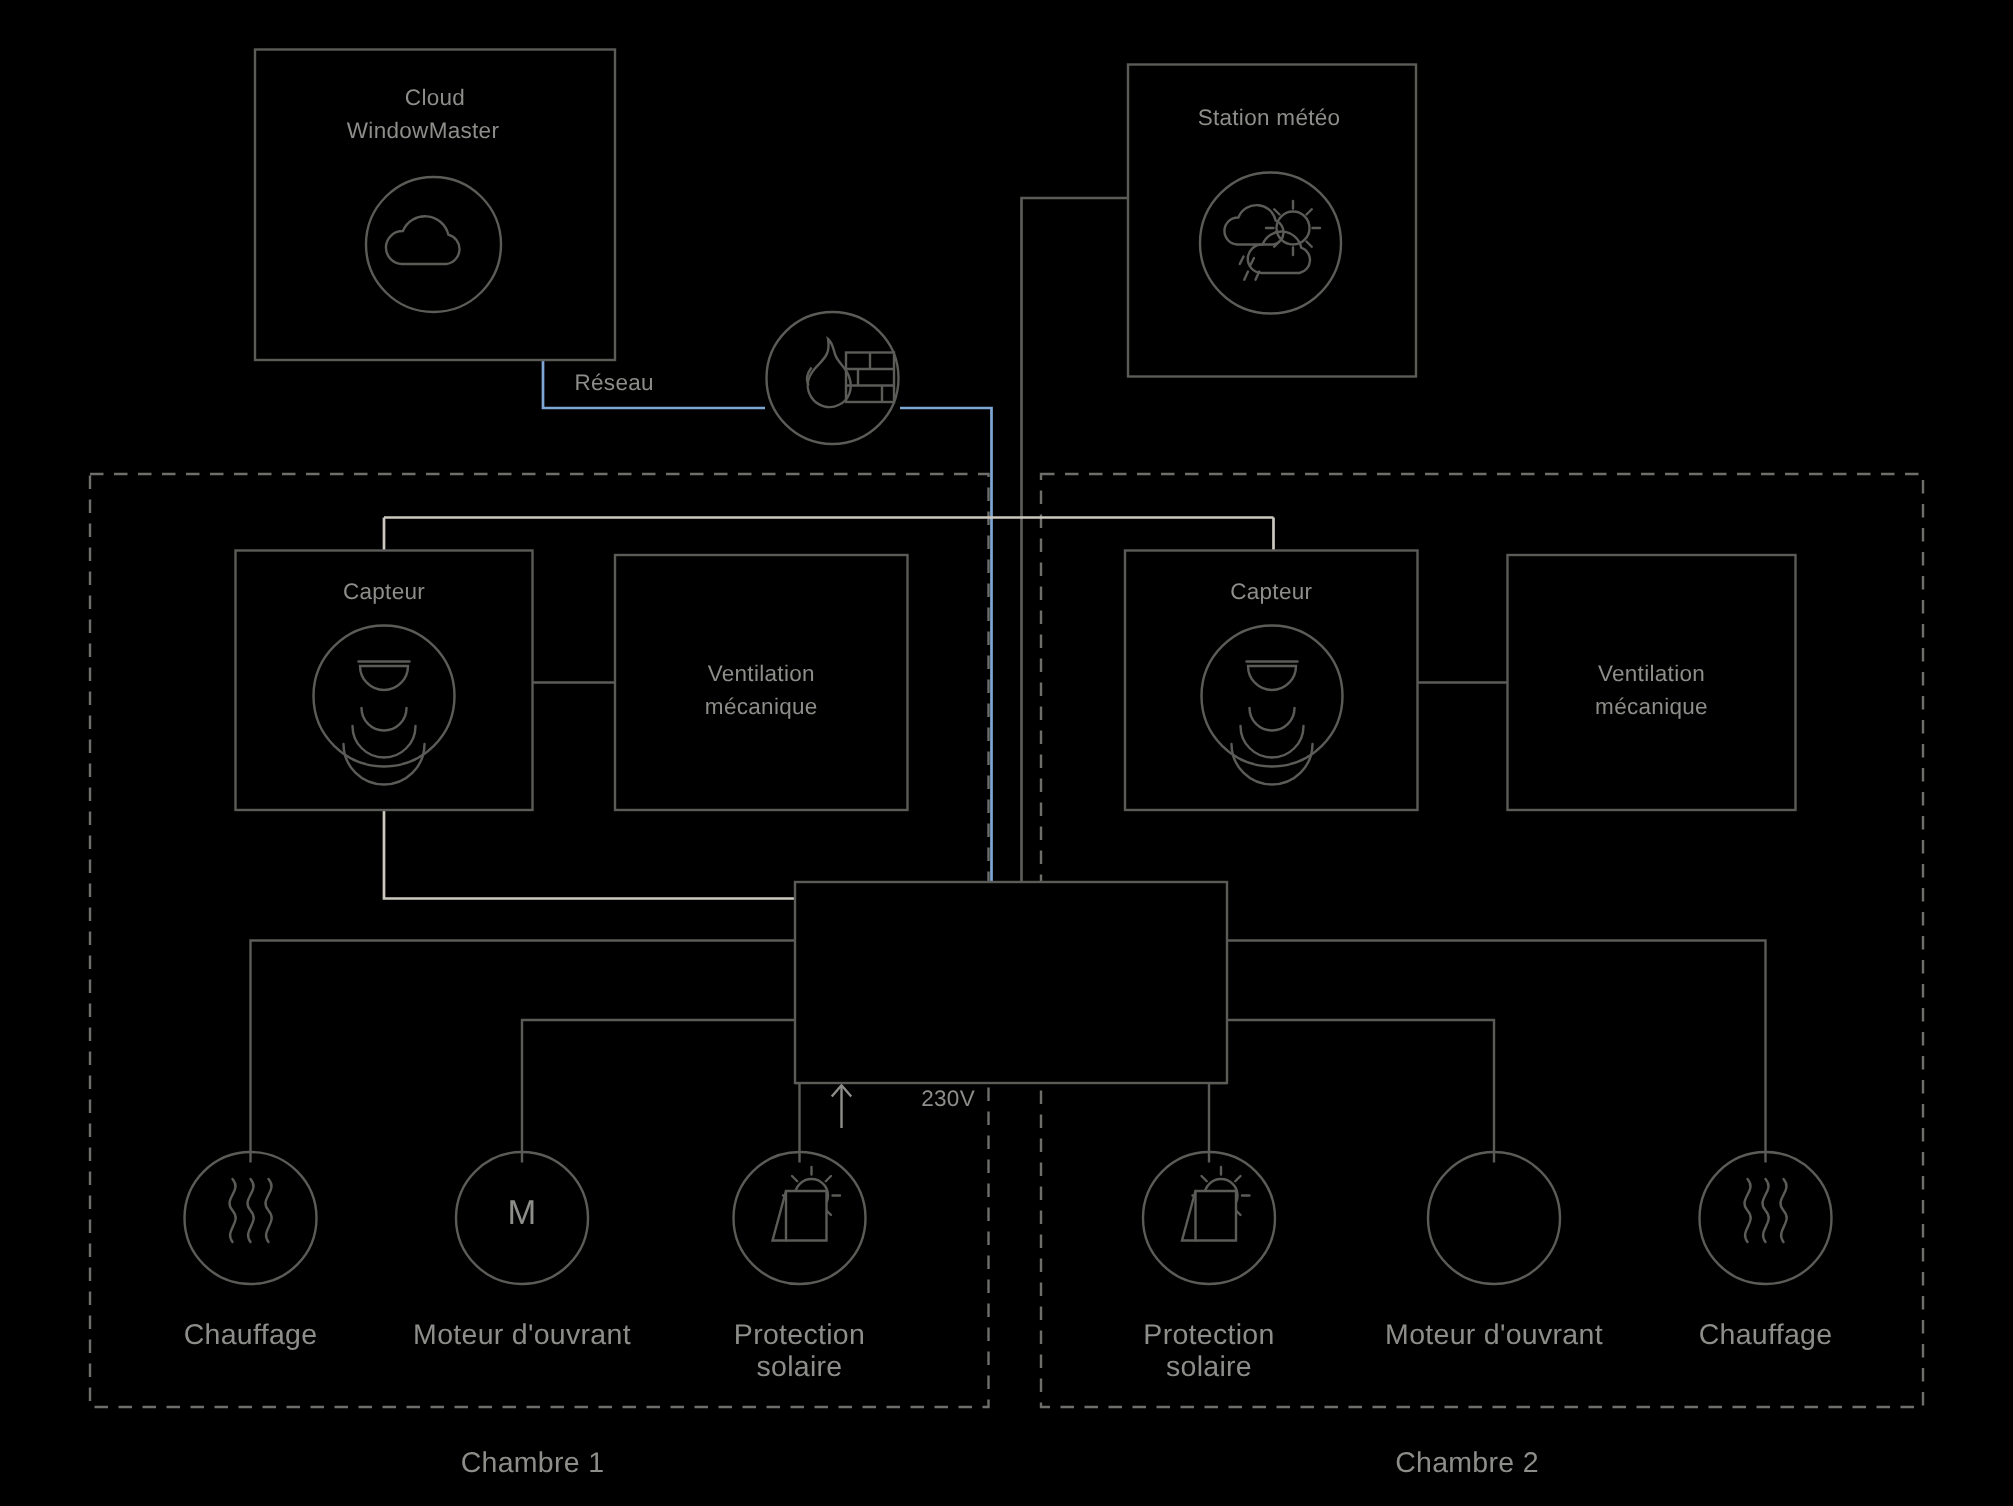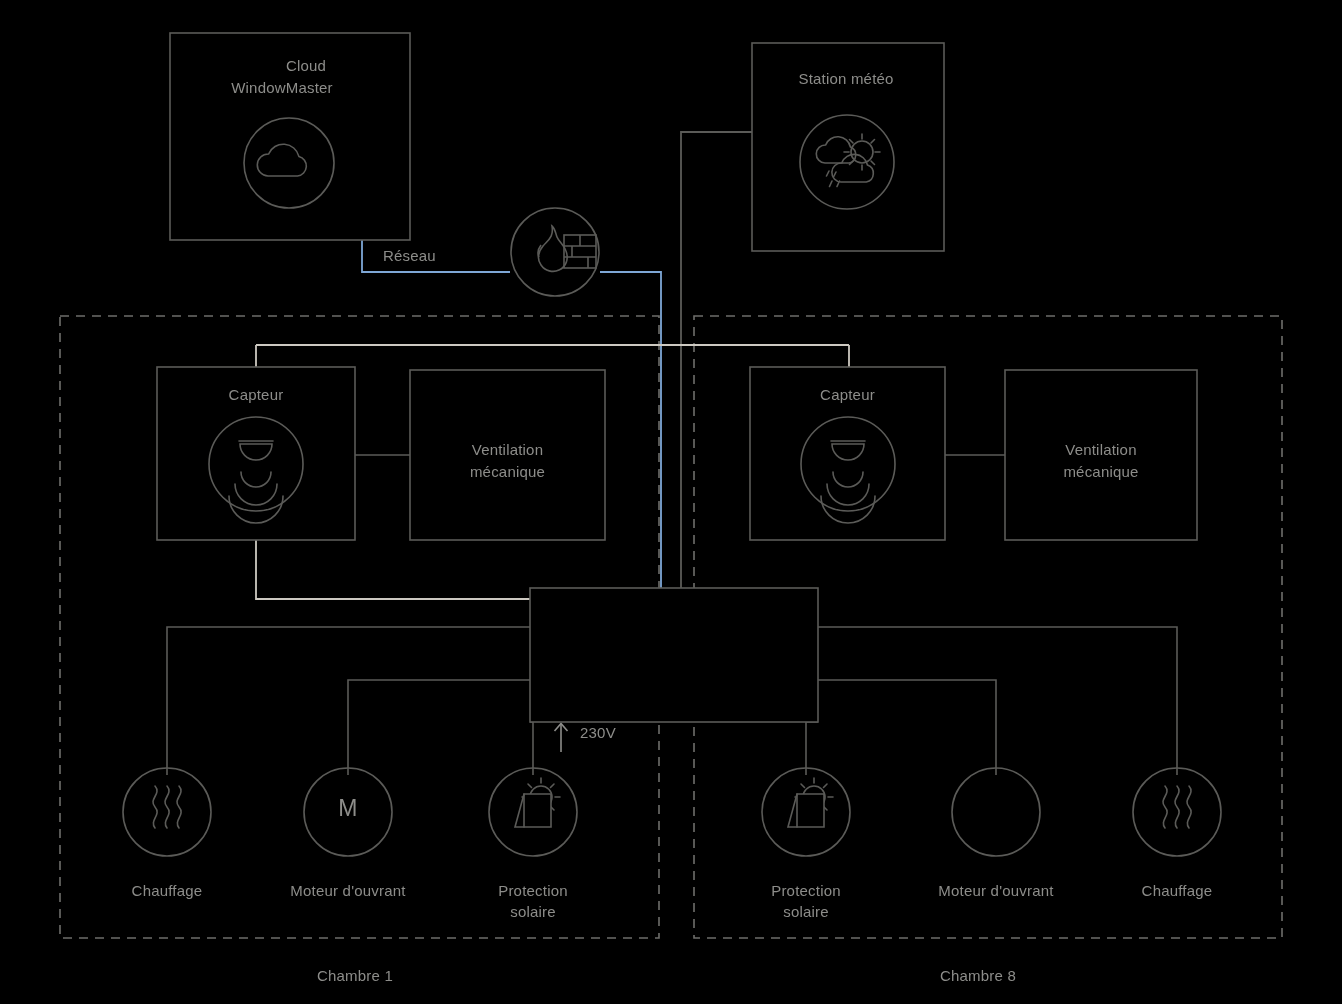--- a/index.html
+++ b/index.html
@@ -1,20 +1,20 @@
 <!DOCTYPE html>
 <html><head>
 <meta charset="utf-8">
 <style>
   html,body{margin:0;padding:0;background:#000;}
   body{width:1342px;height:1004px;overflow:hidden;font-family:"Liberation Sans",sans-serif;}
   #stage{position:relative;width:1342px;height:1004px;background:#000;}
   svg.layer{position:absolute;left:0;top:0;width:1342px;height:1004px;overflow:visible;}
   .lbl{position:absolute;color:#8d8d8a;font-size:15px;line-height:21px;text-align:center;letter-spacing:.2px;white-space:pre-line;}
-  .lbl.sm{font-size:15px;}
+  .lbl.sm{font-size:19px;}
 </style>
 </head>
 <body>
 
 <div id="stage">
 
   <svg class="layer">
 
     <rect x="60" y="316" width="599" height="622" fill="none" stroke="#6e6e6b" stroke-width="1.6" stroke-dasharray="9 7"></rect>
     <rect x="694" y="316" width="588" height="622" fill="none" stroke="#6e6e6b" stroke-width="1.6" stroke-dasharray="9 7"></rect>
@@ -138,47 +138,47 @@
     <g stroke="#5b5b58" stroke-width="1.6" fill="#000" stroke-linecap="round">
       <circle cx="806" cy="812" r="44" fill="none"></circle>
       <circle cx="814" cy="797" r="11" fill="none"></circle>
       <path d="M814,778 L814,783 M814,811 L814,816 M795,797 L800,797 M828,797 L833,797
                M801,784 L804.5,787.5 M823.5,806.5 L827,810 M827,784 L823.5,787.5 M804.5,806.5 L801,810" fill="none"></path>
       <path d="M788,827 L797,794 L824,794 L824,827 Z" fill="#000"></path>
       <path d="M797,794 L797,827" fill="none"></path>
     </g>
   </svg>
 
-  <div class="lbl" style="left:170px;top:55px;width:240px;margin-left:16px;">Cloud</div>
+  <div class="lbl" style="left:170px;top:55px;width:240px;">Cloud</div>
   <div class="lbl" style="left:170px;top:77px;width:224px;">WindowMaster</div>
 
   <div class="lbl" style="left:752px;top:68px;width:188px;">Station météo</div>
 
   <div class="lbl" style="left:383px;top:245px;width:90px;text-align:left;">Réseau</div>
 
   <div class="lbl" style="left:157px;top:384px;width:198px;">Capteur</div>
   <div class="lbl" style="left:410px;top:439px;width:195px;">Ventilation</div>
   <div class="lbl" style="left:410px;top:461px;width:195px;">mécanique</div>
 
   <div class="lbl" style="left:750px;top:384px;width:195px;">Capteur</div>
   <div class="lbl" style="left:1005px;top:439px;width:192px;">Ventilation</div>
   <div class="lbl" style="left:1005px;top:461px;width:192px;">mécanique</div>
 
 
-  <div class="lbl" style="left:580px;top:722px;width:70px;text-align:left;">230V</div>
+  <div class="lbl" style="left:580px;top:722px;width:70px;text-align:right;">230V</div>
 
   <div class="lbl" style="left:318px;top:798px;width:60px;font-size:23px;">M</div>
   <div class="lbl" style="left:966px;top:798px;width:60px;font-size:23px;"></div>
 
   <div class="lbl sm" style="left:87px;top:880px;width:160px;">Chauffage</div>
   <div class="lbl sm" style="left:258px;top:880px;width:180px;">Moteur d'ouvrant</div>
   <div class="lbl sm" style="left:463px;top:880px;width:140px;">Protection
 solaire</div>
 
   <div class="lbl sm" style="left:736px;top:880px;width:140px;">Protection
 solaire</div>
   <div class="lbl sm" style="left:906px;top:880px;width:180px;">Moteur d'ouvrant</div>
   <div class="lbl sm" style="left:1097px;top:880px;width:160px;">Chauffage</div>
 
   <div class="lbl sm" style="left:270px;top:965px;width:170px;">Chambre 1</div>
-  <div class="lbl sm" style="left:893px;top:965px;width:170px;">Chambre 8</div>
+  <div class="lbl sm" style="left:893px;top:965px;width:170px;">Chambre 2</div>
 
 </div>
 
 </body></html>

